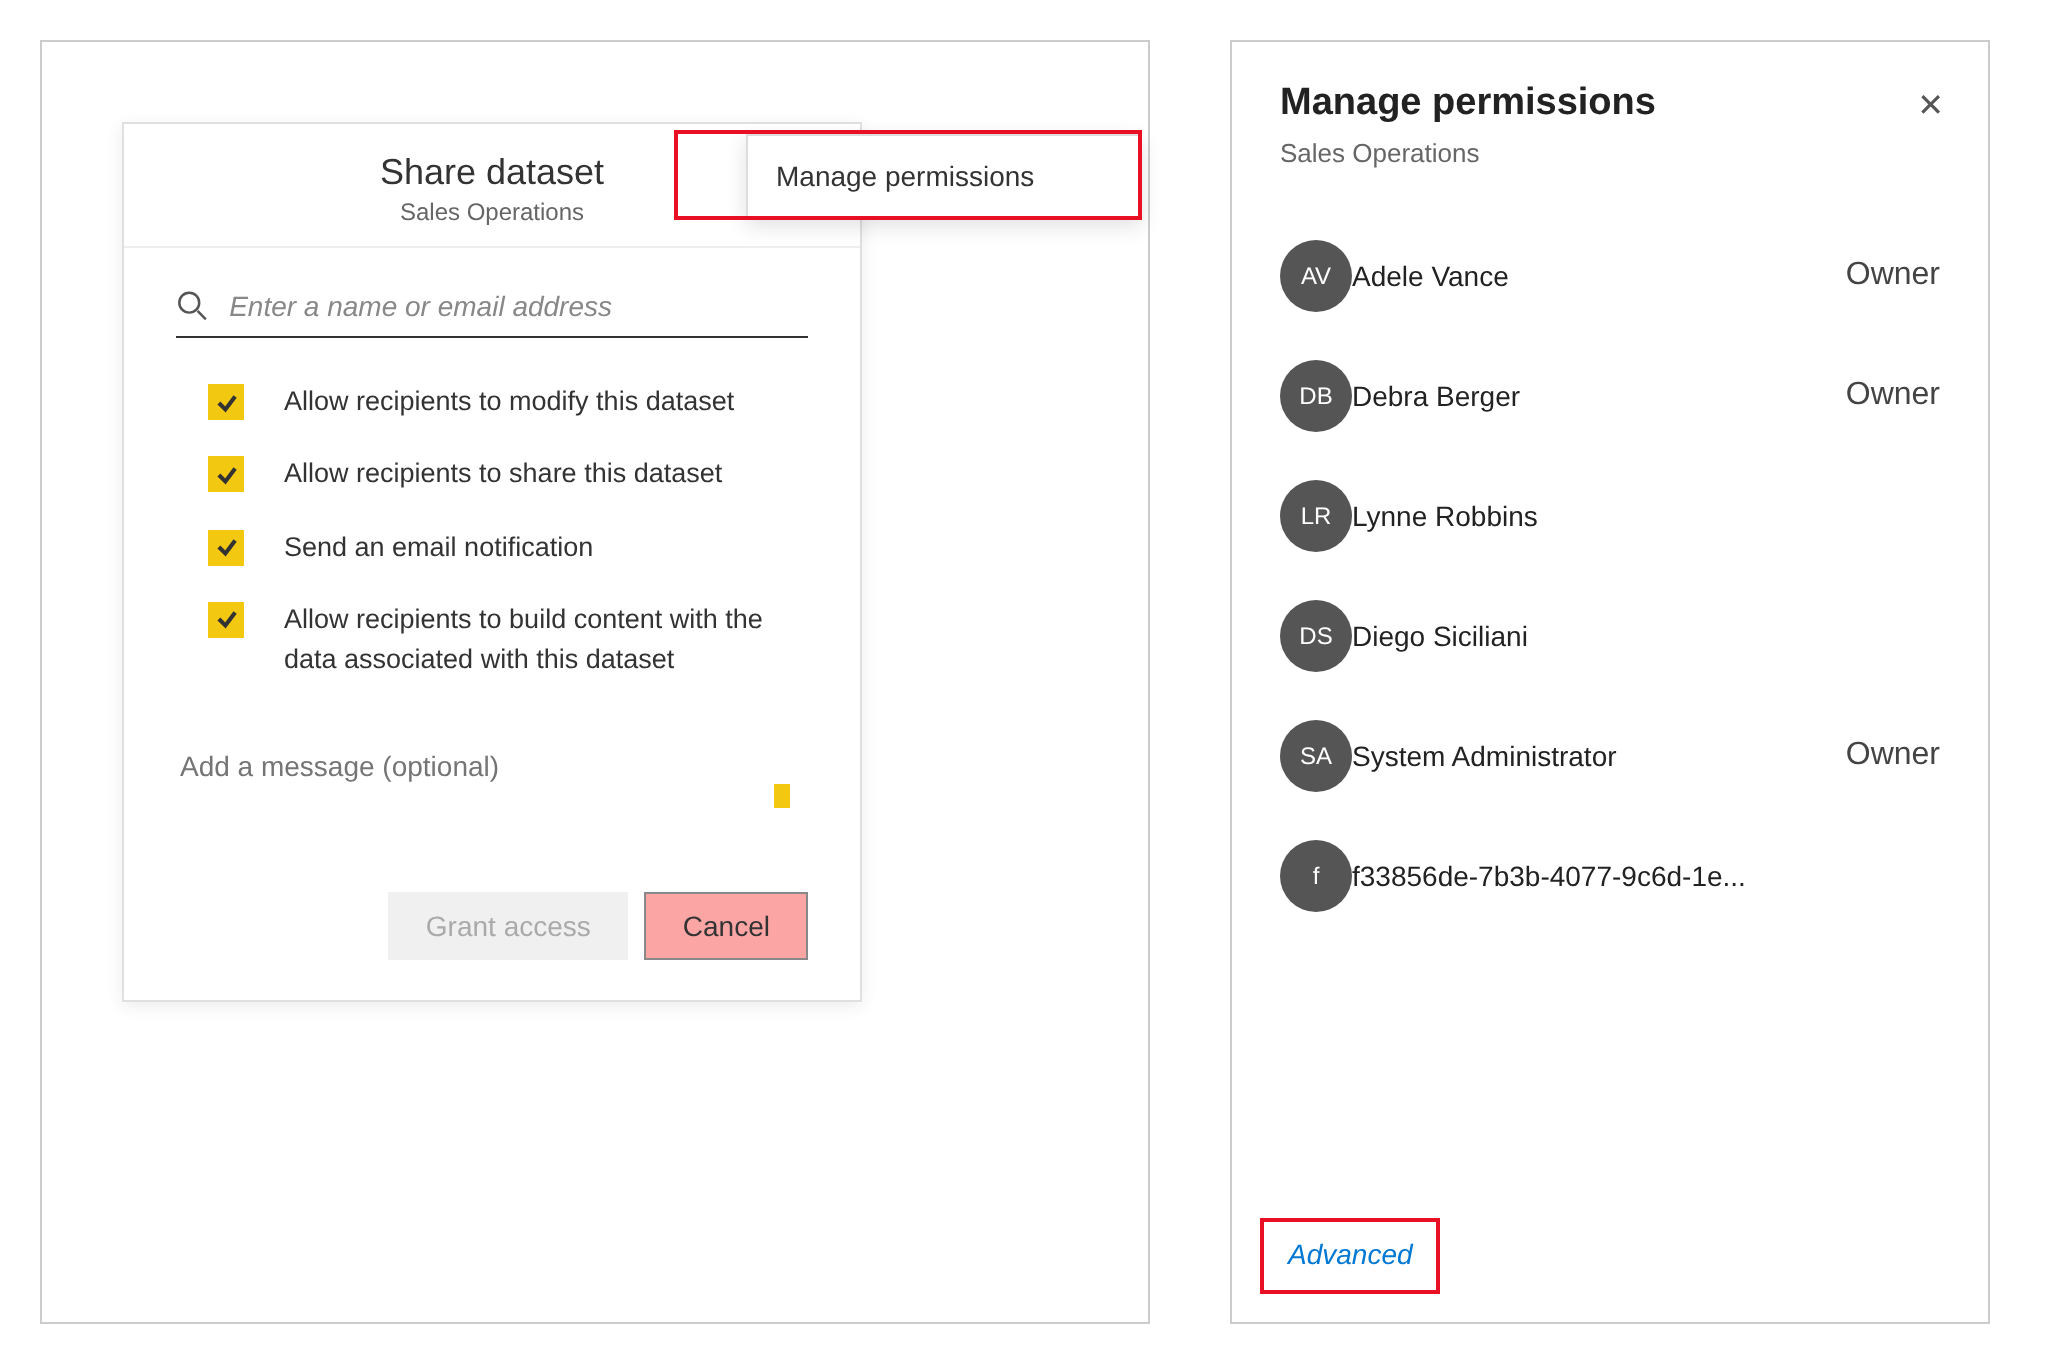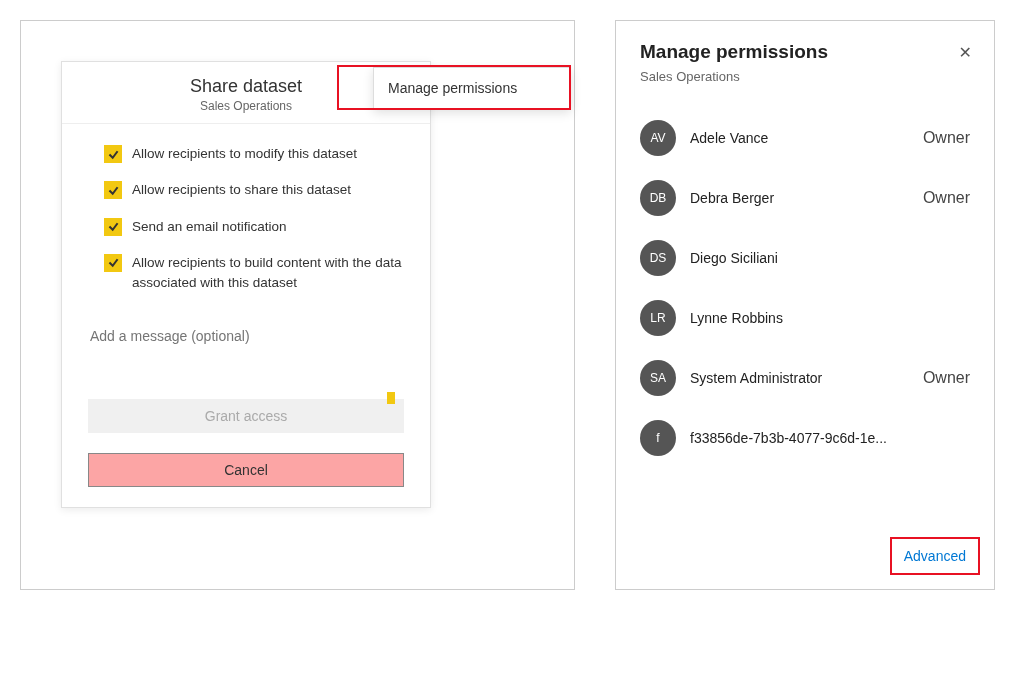--- a/index.html
+++ b/index.html
@@ -1,19 +1,19 @@
 <!DOCTYPE html>
 <html><head>
   <meta charset="utf-8">
   <style>
     * { box-sizing: border-box; font-family: "Segoe UI", -apple-system, sans-serif; }
     body { margin: 0; padding: 20px; background: #fff; display: flex; gap: 40px; }
 
     .left-panel {
-      width: 555px; height: 570px; border: 1px solid #ccc; position: relative;
+      width: 555px; height: 642px; border: 1px solid #ccc; position: relative;
     }
     .share-dialog {
       position: absolute; top: 40px; left: 40px; width: 370px; background: #fff;
       border: 1px solid #e0e0e0; box-shadow: 0 2px 8px rgba(0,0,0,0.08);
     }
     .share-header { text-align: center; padding: 14px 0 10px; border-bottom: 1px solid #eee; }
     .share-title { font-size: 18px; color: #333; }
     .share-subtitle { font-size: 12px; color: #666; margin-top: 2px; }
     .more-button {
       position: absolute; top: 20px; right: 14px; width: 28px; height: 28px;
@@ -25,33 +25,33 @@
       display: flex; align-items: center; border-bottom: 1px solid #333; padding-bottom: 6px;
       margin-bottom: 22px;
     }
     .search-input-wrap svg { width: 18px; height: 18px; margin-right: 8px; color: #555; }
     .search-input {
       border: none; outline: none; font-size: 14px; color: #555; width: 100%;
       font-style: italic;
     }
     .search-input::placeholder { color: #888; font-style: italic; }
     .checkbox-row {
-      display: flex; align-items: flex-start; gap: 10px; margin-bottom: 16px;
+      display: flex; align-items: flex-start; gap: 20px; margin-bottom: 16px;
       font-size: 13.5px; color: #333; line-height: 1.5; padding-left: 16px;
     }
     .checkbox {
       width: 18px; height: 18px; background: #F2C811; display: flex;
       align-items: center; justify-content: center; flex-shrink: 0; margin-top: 1px;
     }
     .checkbox svg { width: 13px; height: 13px; stroke: #333; stroke-width: 2.5; fill: none; }
     .message-input {
       border: none; outline: none; width: 100%; font-size: 14px; color: #3b82f6;
       margin-top: 18px; margin-bottom: 36px;
     }
-    .share-footer { display: flex; justify-content: flex-end; gap: 20px; padding: 0 26px 20px; flex-direction: column; }
+    .share-footer { display: flex; justify-content: flex-end; gap: 8px; padding: 0 26px 20px; }
     .btn {
       padding: 8px 18px; font-size: 14px; border: 1px solid transparent; cursor: pointer;
     }
     .btn-primary { background: #f0f0f0; color: #aaa; }
     .btn-secondary { background: #fca5a5; border-color: #888; color: #333; }
 
     .context-menu {
       position: absolute; top: 46px; left: 352px; width: 198px; background: #fff;
       border: 1px solid #ddd; box-shadow: 0 3px 10px rgba(0,0,0,0.12);
     }
@@ -72,45 +72,52 @@
       background: #f9f9f9; padding: 13px 24px; display: flex; align-items: center;
       justify-content: space-between; font-size: 14px; color: #333;
     }
     .section-left { display: flex; align-items: center; gap: 8px; }
     .section-left svg { width: 16px; height: 16px; }
     .info-icon { width: 13px; height: 13px; border: 1px solid #888; border-radius: 50%;
       display: inline-flex; align-items: center; justify-content: center; font-size: 9px;
       color: #888; margin-left: 4px; font-style: italic; }
     .add-btn { font-size: 22px; color: #555; cursor: pointer; font-weight: 300; }
     .user-list { padding: 8px 0; flex: 1; }
-    .user-row { display: flex; align-items: center; padding: 12px 24px; gap: 14px; }
+    .user-row { display: flex; align-items: center; padding: 12px 24px; }
     .avatar {
       width: 36px; height: 36px; border-radius: 50%; background: #555;
       color: #fff; font-size: 12px; display: flex; align-items: center;
       justify-content: center; flex-shrink: 0;
     }
     .user-name { flex: 1; font-size: 14px; color: #222; overflow: hidden;
       text-overflow: ellipsis; white-space: nowrap; }
     .user-role { font-size: 16px; color: #444; }
-    .perm-footer { text-align: right; padding: 8px 14px 14px; }
+    .perm-footer { text-align: left; padding: 8px 14px 14px; font-style: italic; }
     .advanced-link { color: #0078d4; font-size: 14px; text-decoration: none; padding: 6px 12px; cursor: pointer; }
     .yellow-dot { position: absolute; width: 8px; height: 12px; background: #F2C811; top: 330px; left: 325px; }
   </style>
 </head>
 <body>
 
 <div class="left-panel">
 
   <div class="share-dialog">
     <div class="share-header">
       <div class="share-title">Share dataset</div>
       <div class="share-subtitle">Sales Operations</div>
       <div class="more-button">···</div>
     </div>
     <div class="share-body">
+      <div class="search-input-wrap">
+        <svg viewBox="0 0 20 20">
+            <circle cx="8" cy="8" r="6" stroke="#555" stroke-width="1.5" fill="none"></circle>
+            <line x1="13" y1="13" x2="18" y2="18" stroke="#555" stroke-width="1.5"></line>
+          </svg>
+        <input class="search-input" placeholder="Enter a name or email address" style="">
+      </div>
 
       <div class="checkbox-row">
         <span class="checkbox">
             <svg viewBox="0 0 16 16">
               <polyline points="3,8 7,12 13,4"></polyline>
             </svg>
           </span>
         <span>Allow recipients to modify this dataset</span>
       </div>
       <div class="checkbox-row">
@@ -167,27 +174,27 @@
       <div class="avatar">AV</div>
       <div class="user-name">Adele Vance</div>
       <div class="user-role">Owner</div>
     </div>
     <div class="user-row">
       <div class="avatar">DB</div>
       <div class="user-name">Debra Berger</div>
       <div class="user-role">Owner</div>
     </div>
     <div class="user-row">
+      <div class="avatar">LR</div>
+      <div class="user-name">Lynne Robbins</div>
+      <div class="user-role"></div>
+    </div>
+    <div class="user-row">
       <div class="avatar">DS</div>
       <div class="user-name">Diego Siciliani</div>
-      <div class="user-role"></div>
-    </div>
-    <div class="user-row">
-      <div class="avatar">LR</div>
-      <div class="user-name">Lynne Robbins</div>
       <div class="user-role"></div>
     </div>
     <div class="user-row">
       <div class="avatar">SA</div>
       <div class="user-name">System Administrator</div>
       <div class="user-role">Owner</div>
     </div>
     <div class="user-row">
       <div class="avatar">f</div>
       <div class="user-name">f33856de-7b3b-4077-9c6d-1e...</div>

